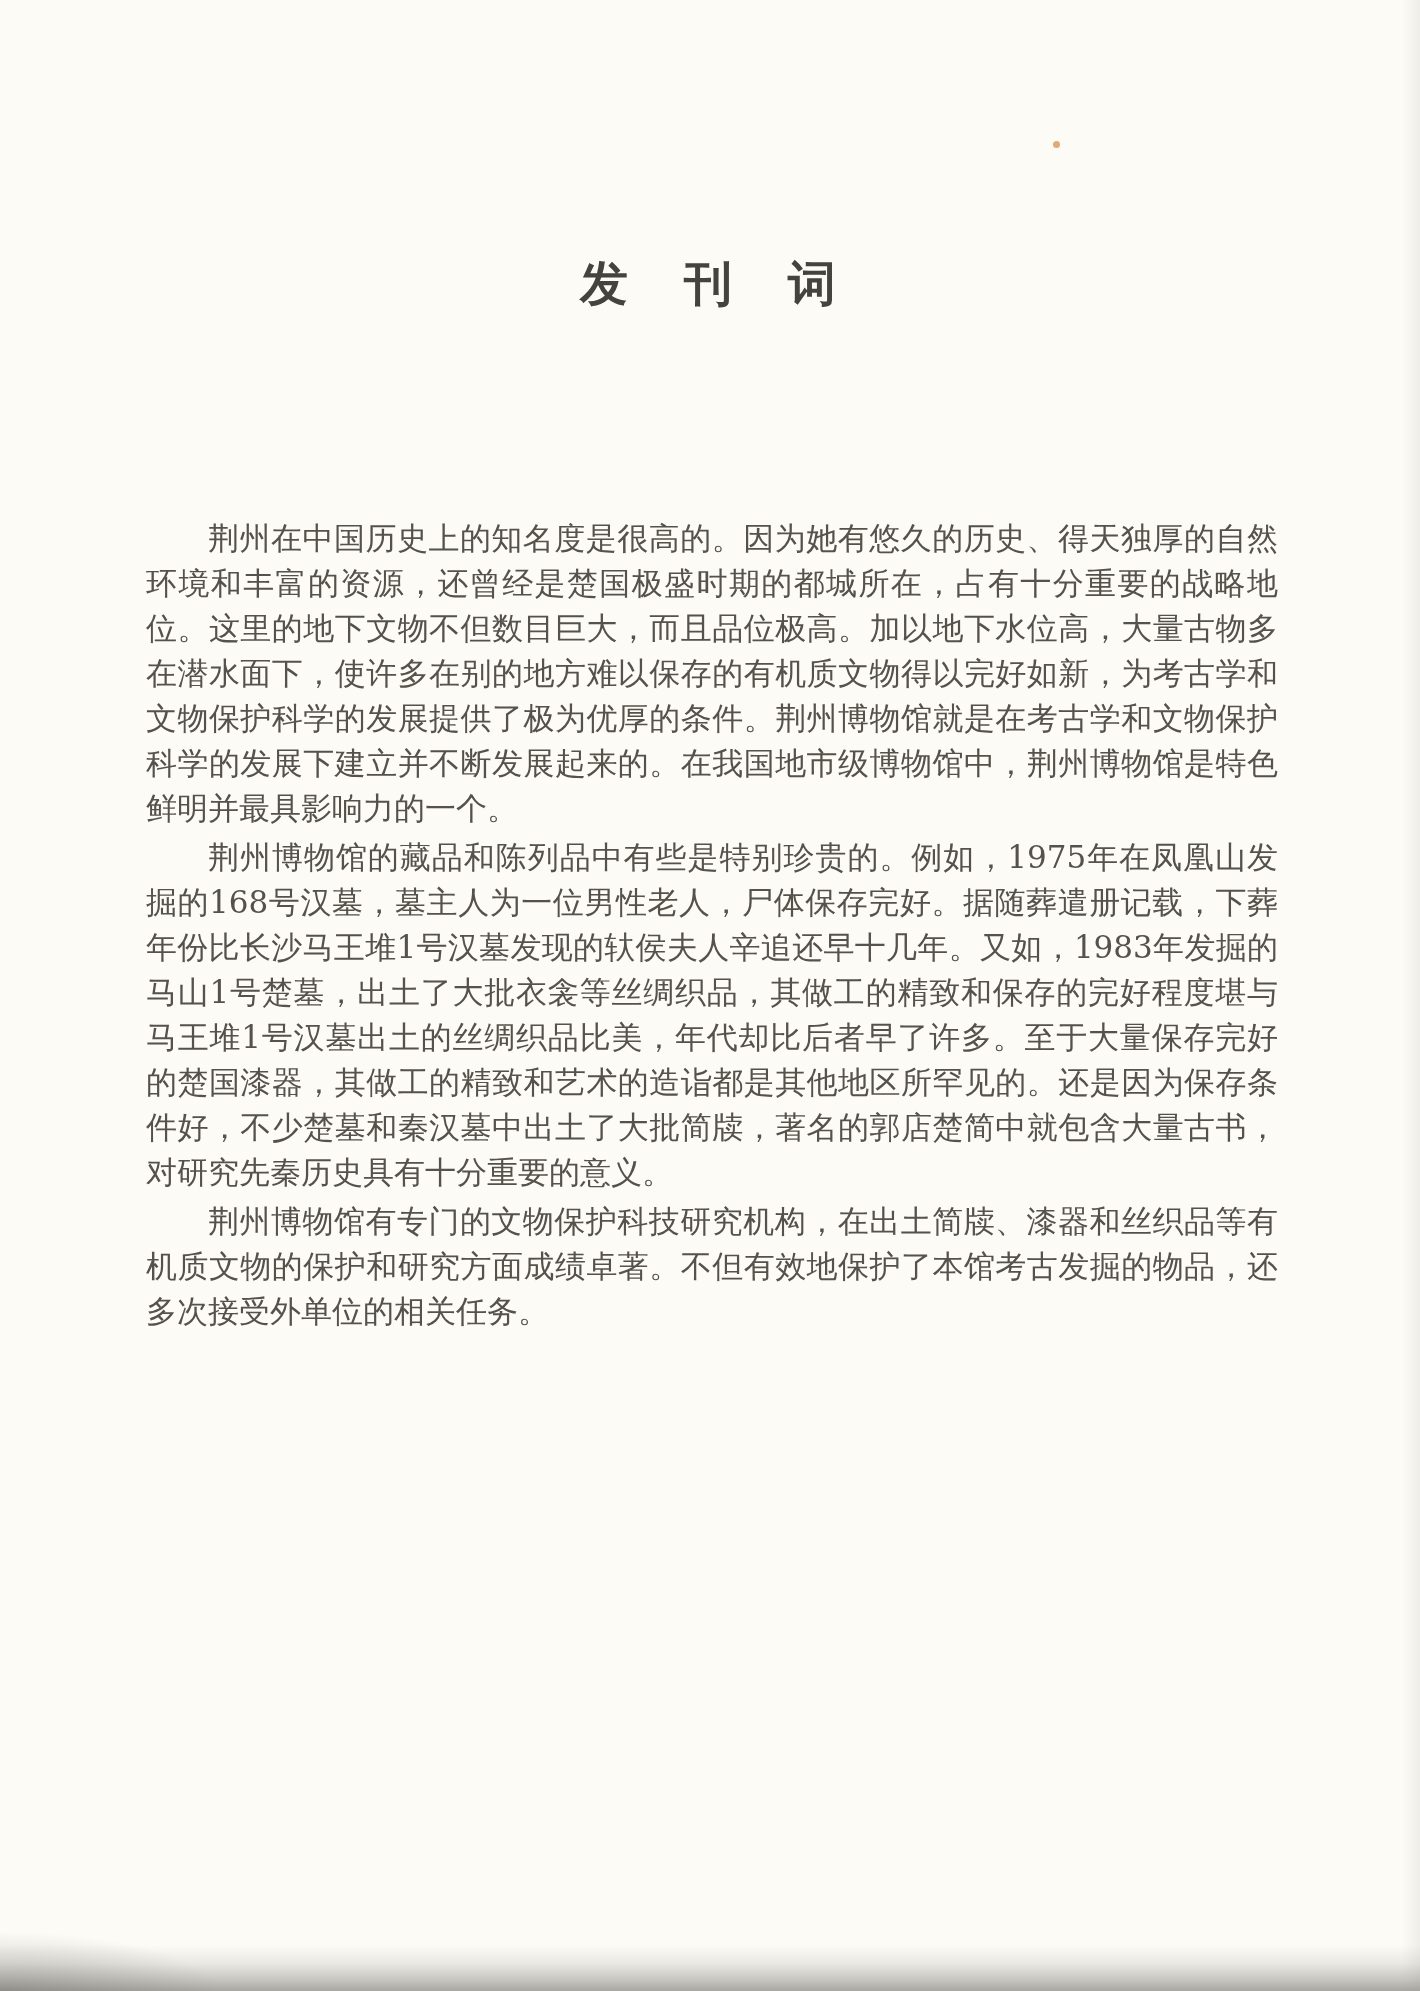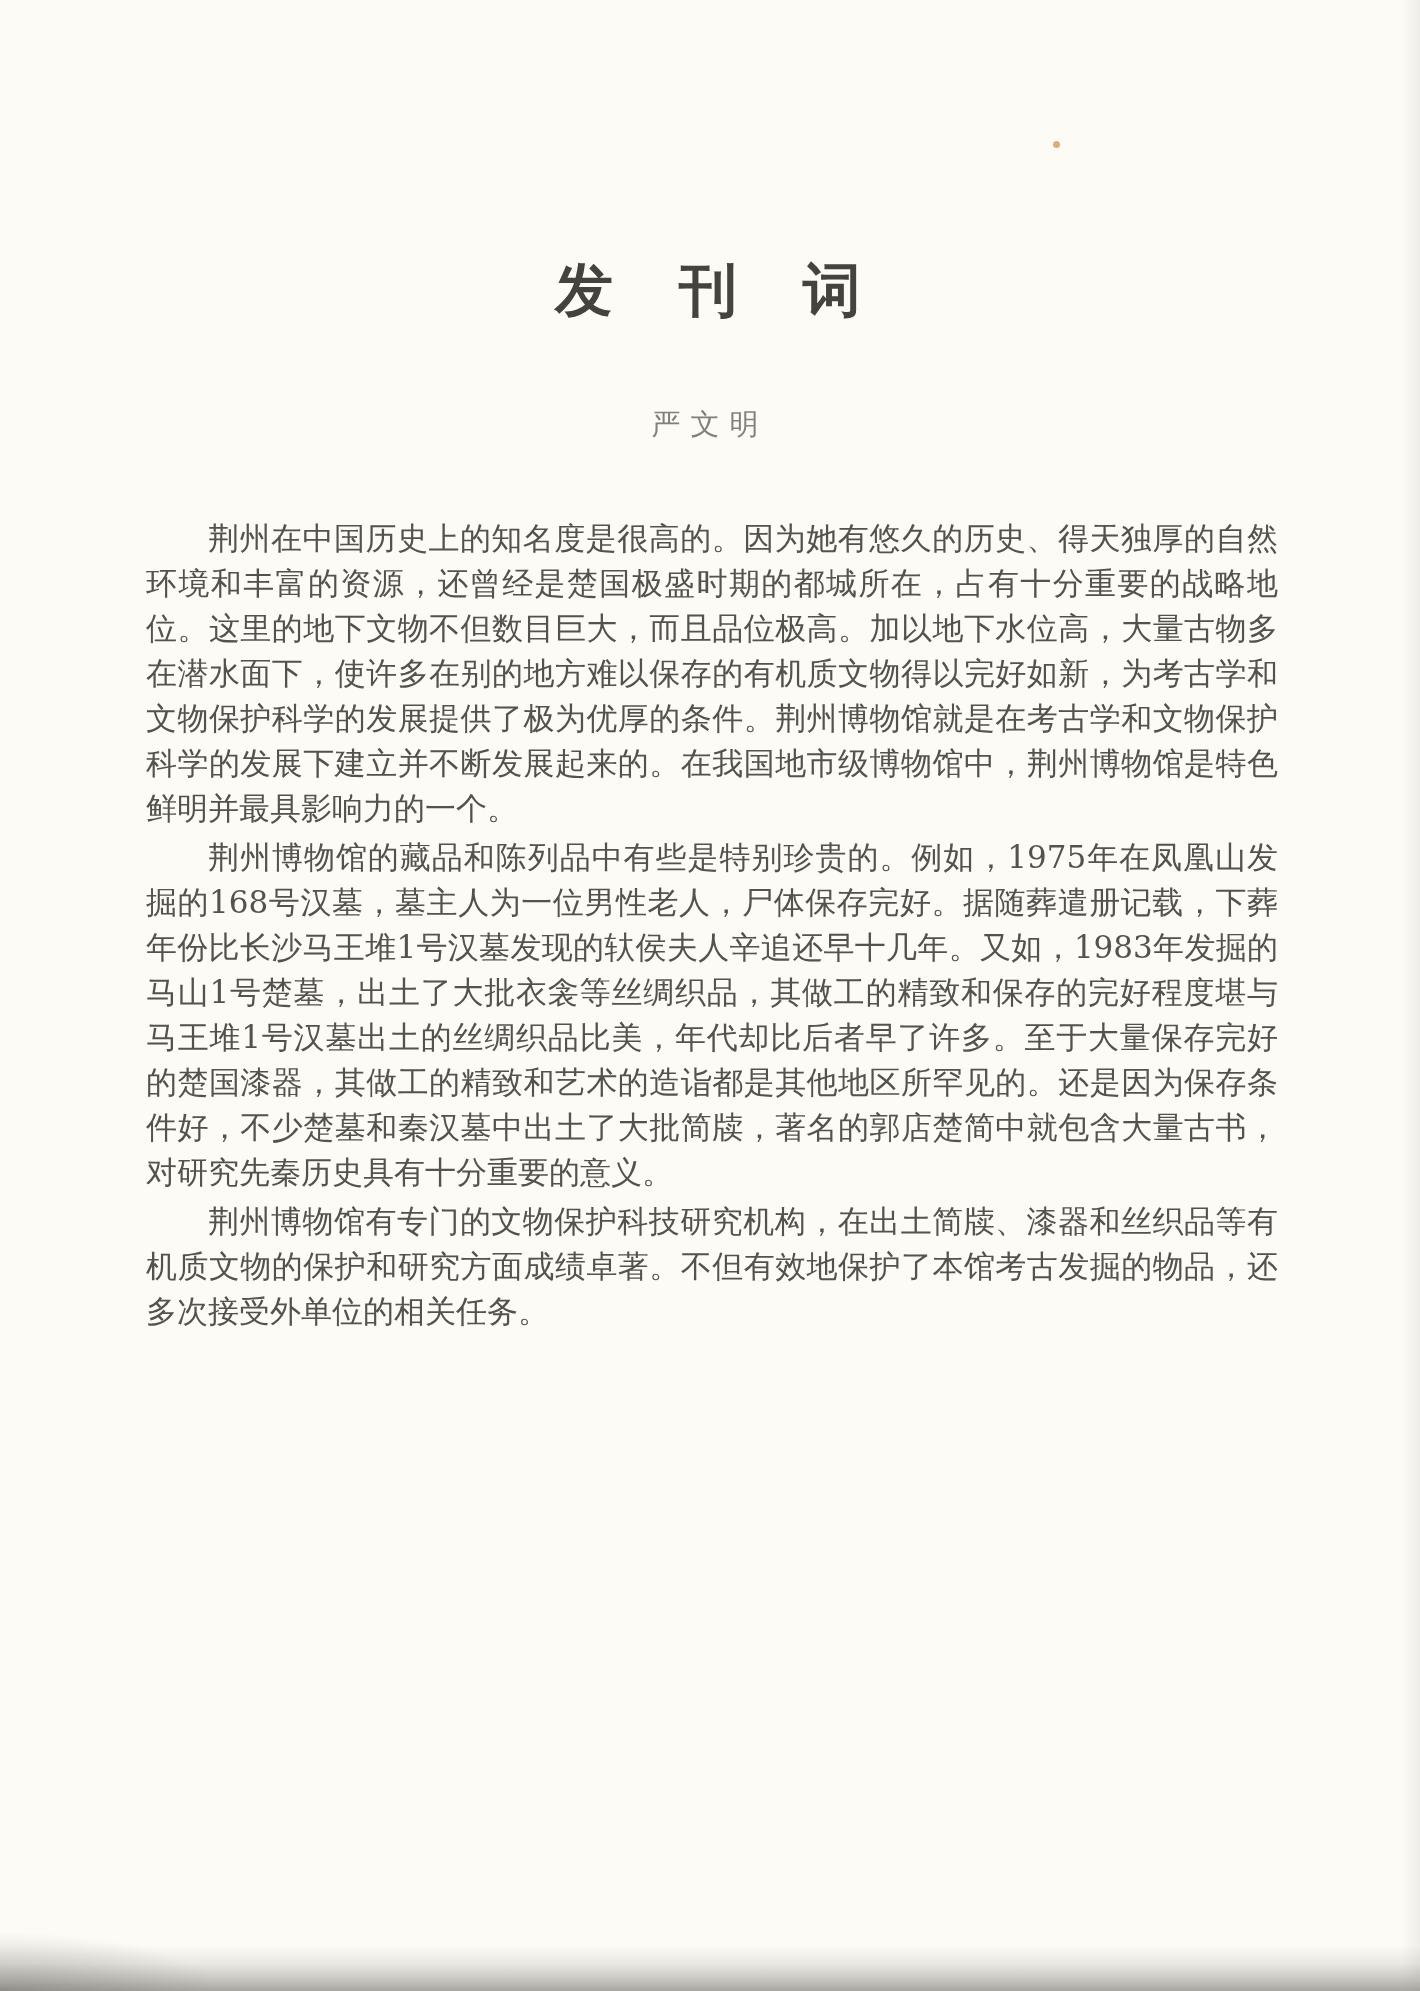--- a/index.html
+++ b/index.html
@@ -15,21 +15,21 @@
     background: #fcfbf6;
     overflow: hidden;
     font-family: "DejaVu Serif", "Liberation Serif", serif;
   }
   .page-title {
     position: absolute;
     top: 252px;
     left: 0;
     width: 100%;
     text-align: center;
-    font-size: 58px;
+    font-size: 48px;
     font-weight: 700;
     color: #45433e;
     letter-spacing: 4px;
     margin: 0;
   }
   .author-line {
     position: absolute;
     top: 405px;
     left: 0;
     width: 100%;
@@ -114,21 +114,20 @@
 </style>
 </head>
 <body>
 
 <div class="page">
 
   <span class="scan-speck"></span>
 
   <h1 class="page-title">发　刊　词</h1>
 
-  <div class="author-line">严文明</div>
 
   <div class="body-text">
     <p>荆州在中国历史上的知名度是很高的。因为她有悠久的历史、得天独厚的自然环境和丰富的资源，还曾经是楚国极盛时期的都城所在，占有十分重要的战略地位。这里的地下文物不但数目巨大，而且品位极高。加以地下水位高，大量古物多在潜水面下，使许多在别的地方难以保存的有机质文物得以完好如新，为考古学和文物保护科学的发展提供了极为优厚的条件。荆州博物馆就是在考古学和文物保护科学的发展下建立并不断发展起来的。在我国地市级博物馆中，荆州博物馆是特色鲜明并最具影响力的一个。</p>
     <p>荆州博物馆的藏品和陈列品中有些是特别珍贵的。例如，1975年在凤凰山发掘的168号汉墓，墓主人为一位男性老人，尸体保存完好。据随葬遣册记载，下葬年份比长沙马王堆1号汉墓发现的轪侯夫人辛追还早十几年。又如，1983年发掘的马山1号楚墓，出土了大批衣衾等丝绸织品，其做工的精致和保存的完好程度堪与马王堆1号汉墓出土的丝绸织品比美，年代却比后者早了许多。至于大量保存完好的楚国漆器，其做工的精致和艺术的造诣都是其他地区所罕见的。还是因为保存条件好，不少楚墓和秦汉墓中出土了大批简牍，著名的郭店楚简中就包含大量古书，对研究先秦历史具有十分重要的意义。</p>
     <p>荆州博物馆有专门的文物保护科技研究机构，在出土简牍、漆器和丝织品等有机质文物的保护和研究方面成绩卓著。不但有效地保护了本馆考古发掘的物品，还多次接受外单位的相关任务。</p>
   </div>
 
   <div class="corner-shadow"></div>
   <div class="bottom-edge-shadow"></div>
   <div class="right-edge-shade"></div>

